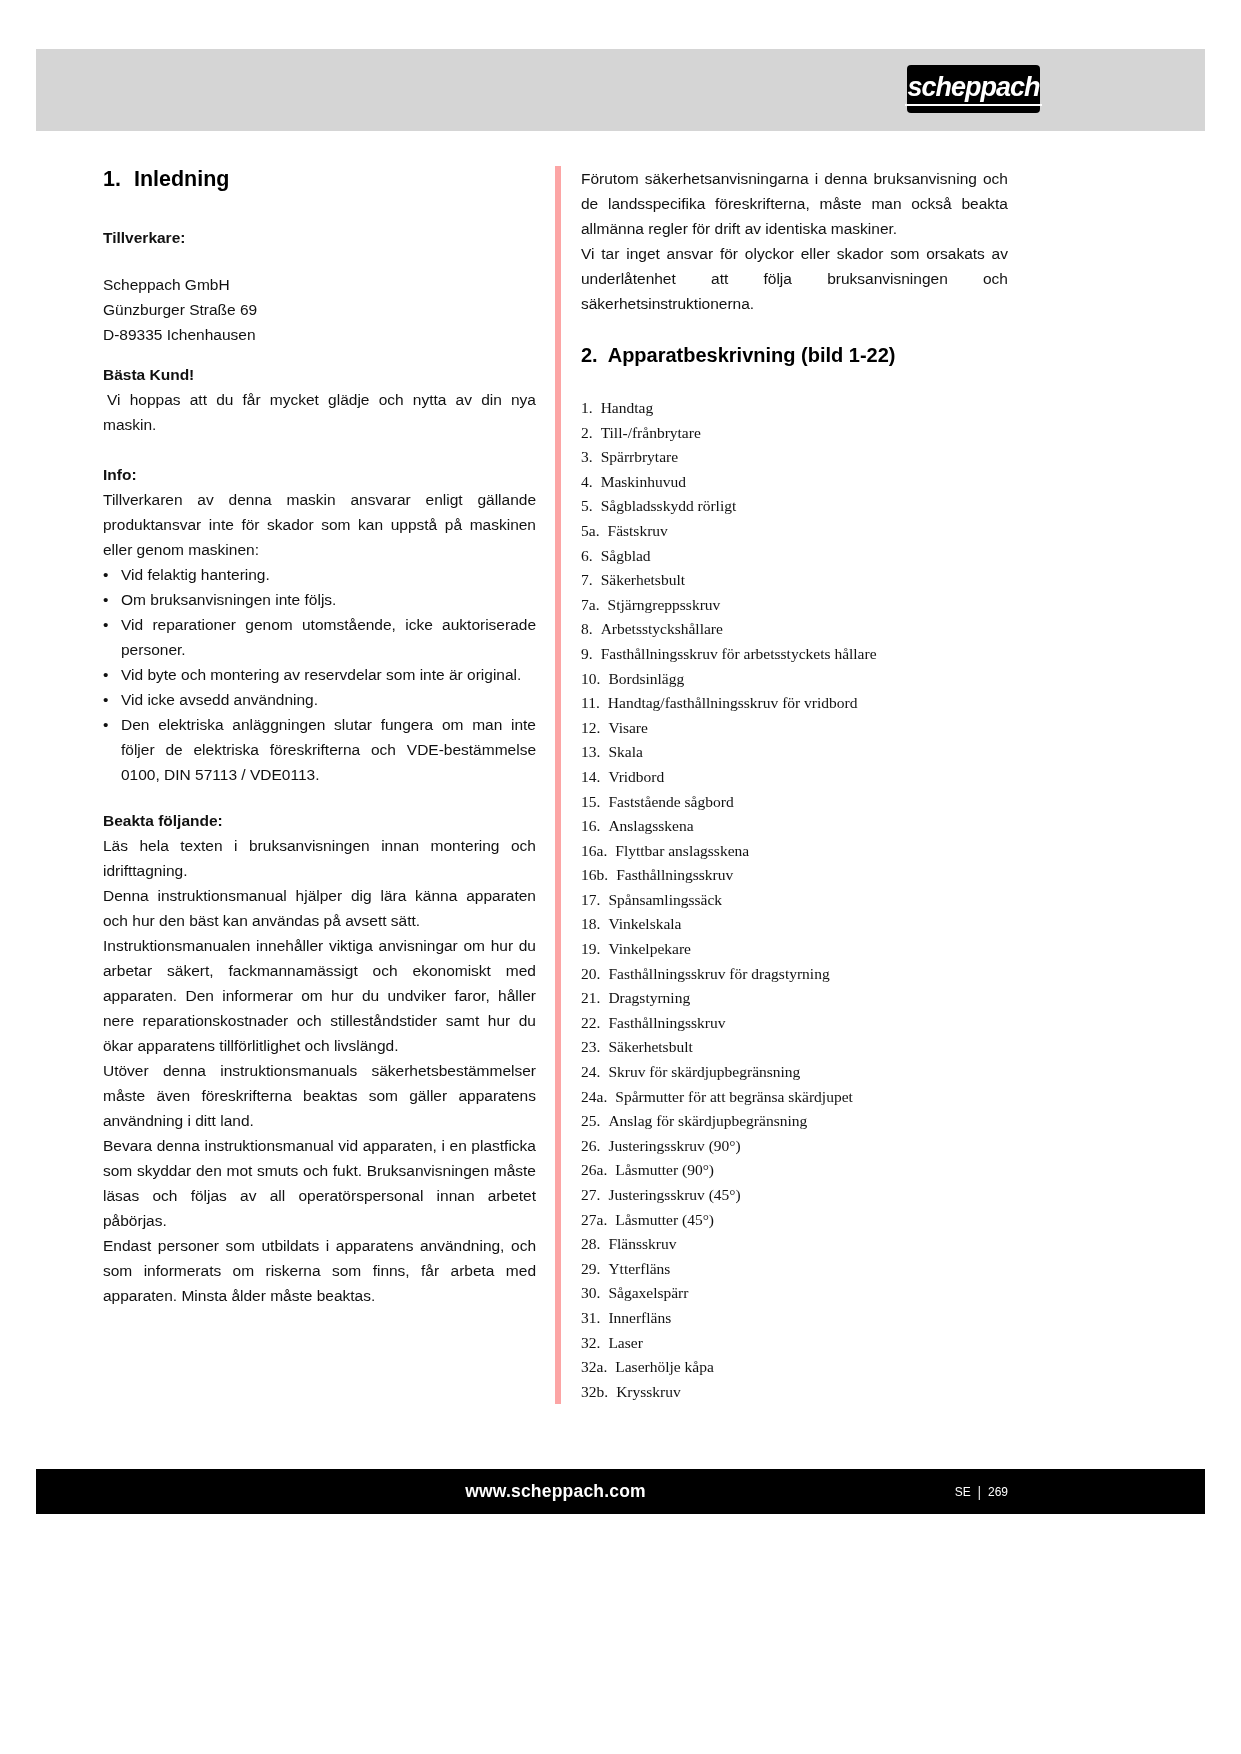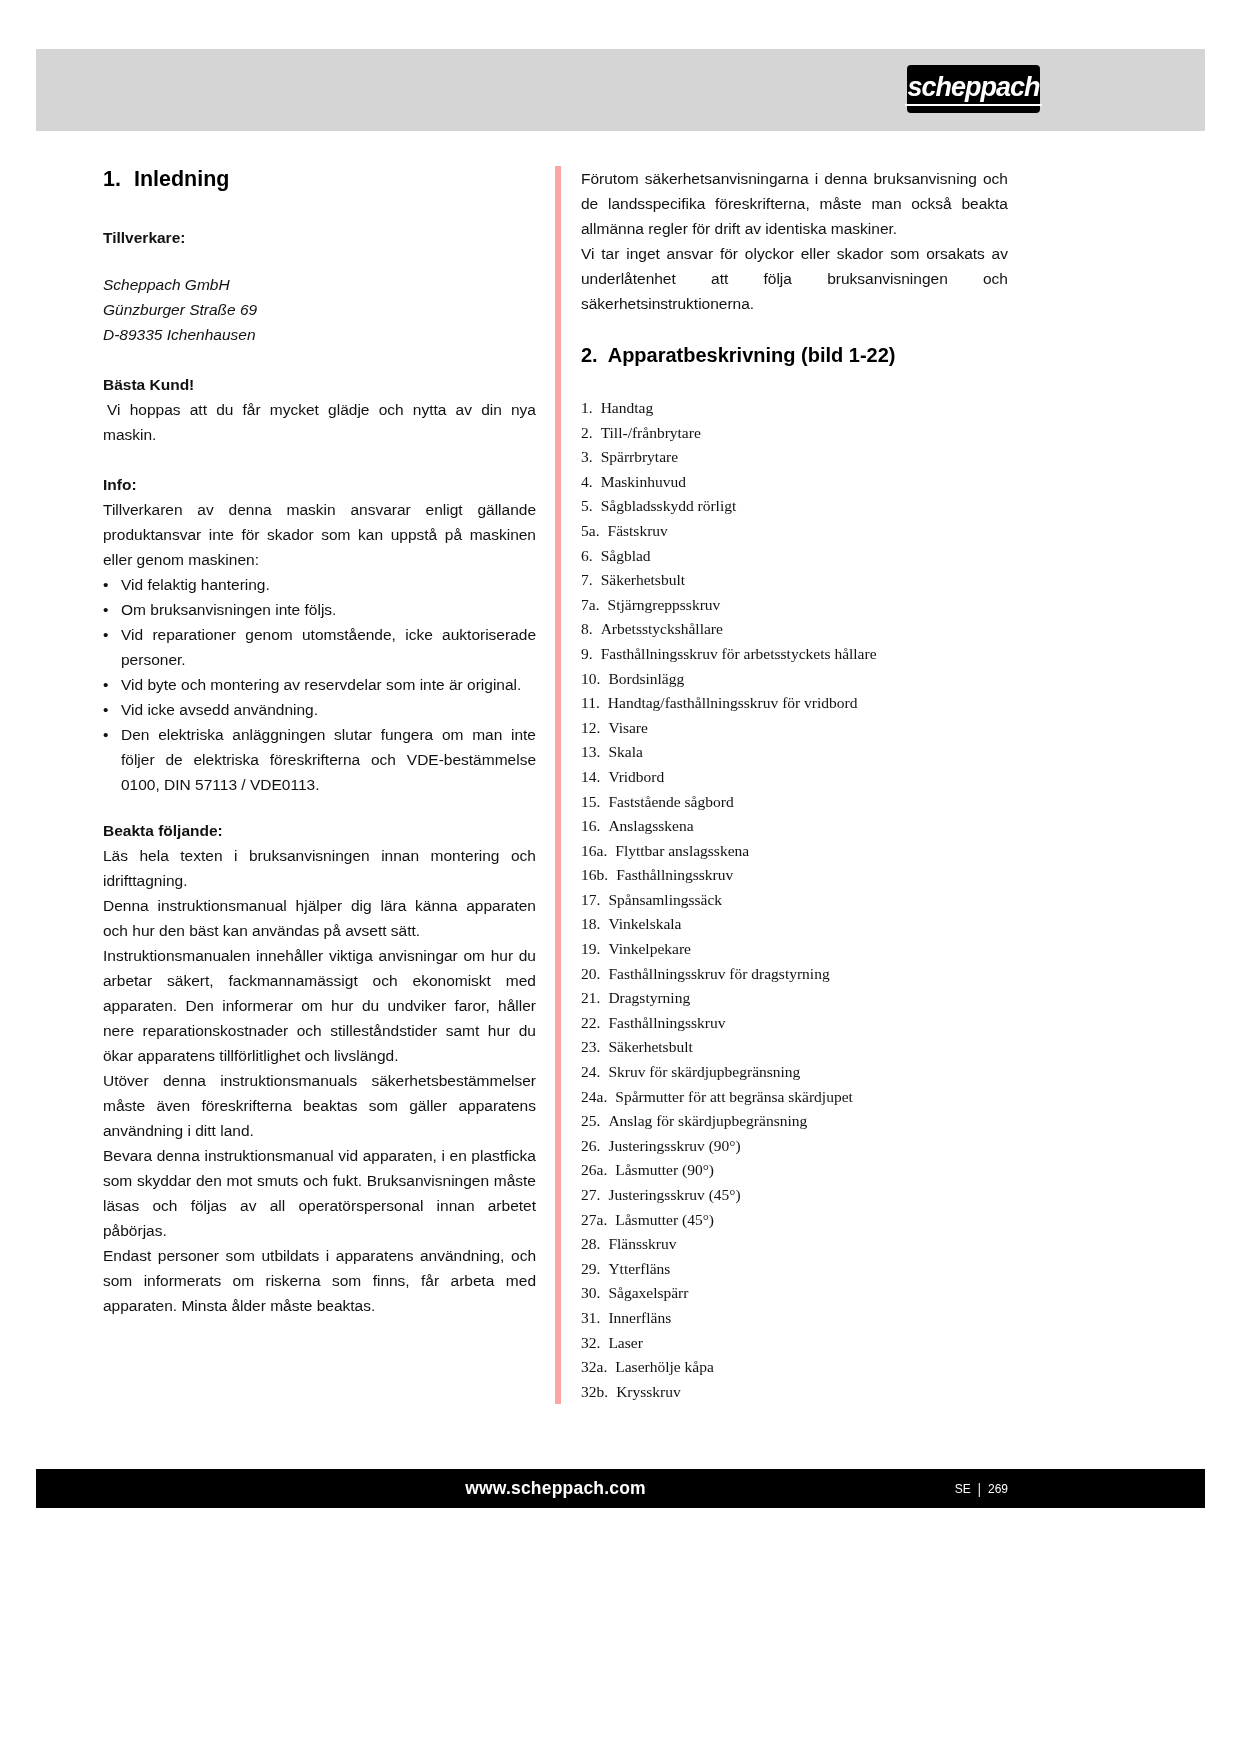--- a/index.html
+++ b/index.html
@@ -36,37 +36,37 @@
     border-left:6px solid #fca5a5; padding-left:20px;
   }
 
   .h1 { font-size:21.5px; line-height:26px; font-weight:700; color:#000; margin:0 0 33px; }
   .h1 .h-num { display:inline-block; margin-right:13px; }
   .h2 { font-size:20px; line-height:25px; font-weight:700; color:#000; margin:27px 0 28px; }
   .h2 .h-num { display:inline-block; margin-right:10px; }
 
   .bold-label { font-weight:700; }
   .mfr-label { margin-bottom:22px; }
-  .address { margin-bottom:25px;font-style:italic; }
+  .address { margin-bottom:15px; }
   .dear-text { text-align:justify; text-indent:4px; margin-bottom:25px; }
   .info-intro { text-align:justify; }
   .bullets { margin-bottom:21px; }
   .bullet-item { display:flex; }
   .bullet-marker { flex:none; width:18px; }
   .bullet-text { flex:1; text-align:justify; }
   .note-paras p { text-align:justify; margin:0; }
   .right-paras p { text-align:justify; margin:0; }
 
   .parts { }
   .part-line { line-height:24.6px; white-space:nowrap;font-family:Liberation Serif, serif; }
   .part-num { display:inline-block; margin-right:8px; }
 
   
   .footer {
-    position:absolute; left:36px; top:1469px; width:1169px; height:39px;
+    position:absolute; left:36px; top:1469px; width:1169px; height:45px;
     background:#000;
   }
   .footer-inner {
     position:absolute; left:67px; right:197px; top:0; bottom:0;
     display:flex; align-items:center; justify-content:center;
   }
   .footer-url { color:#fff; font-weight:bold; font-size:17.5px; letter-spacing:0.2px; }
   .footer-page {
     position:absolute; right:0; top:0; bottom:0;
     display:flex; align-items:center; color:#fff; font-size:12px;

